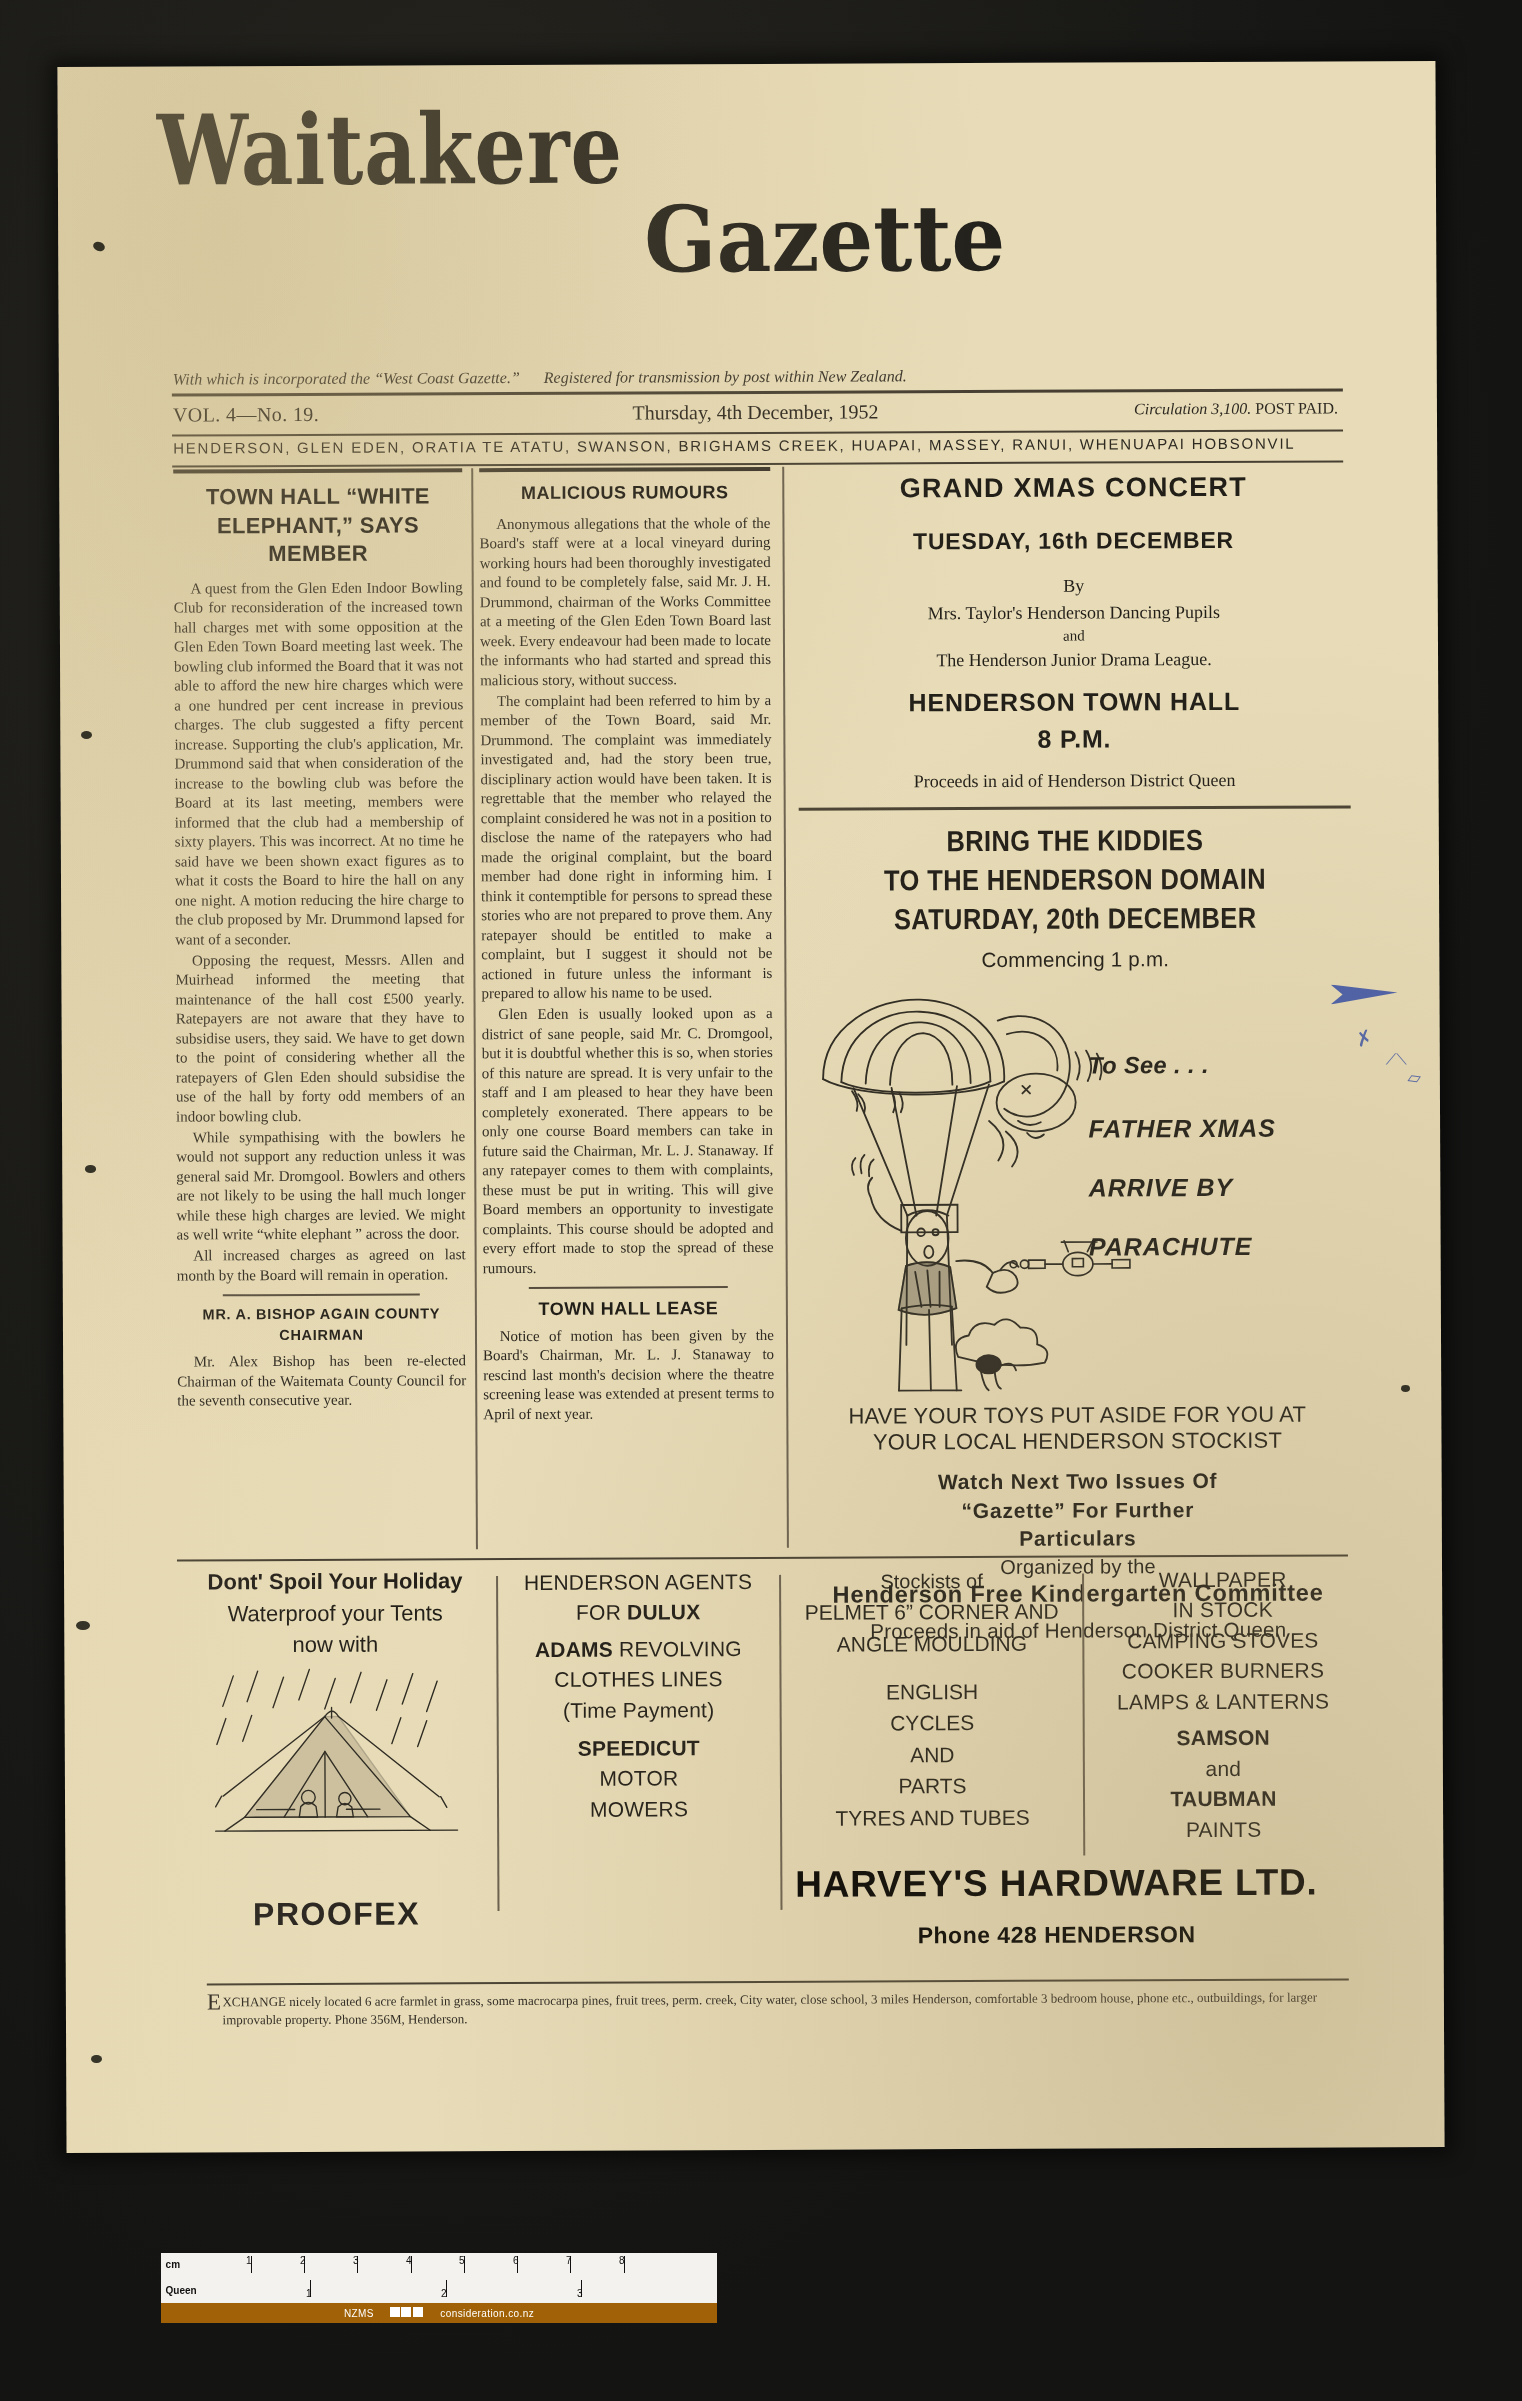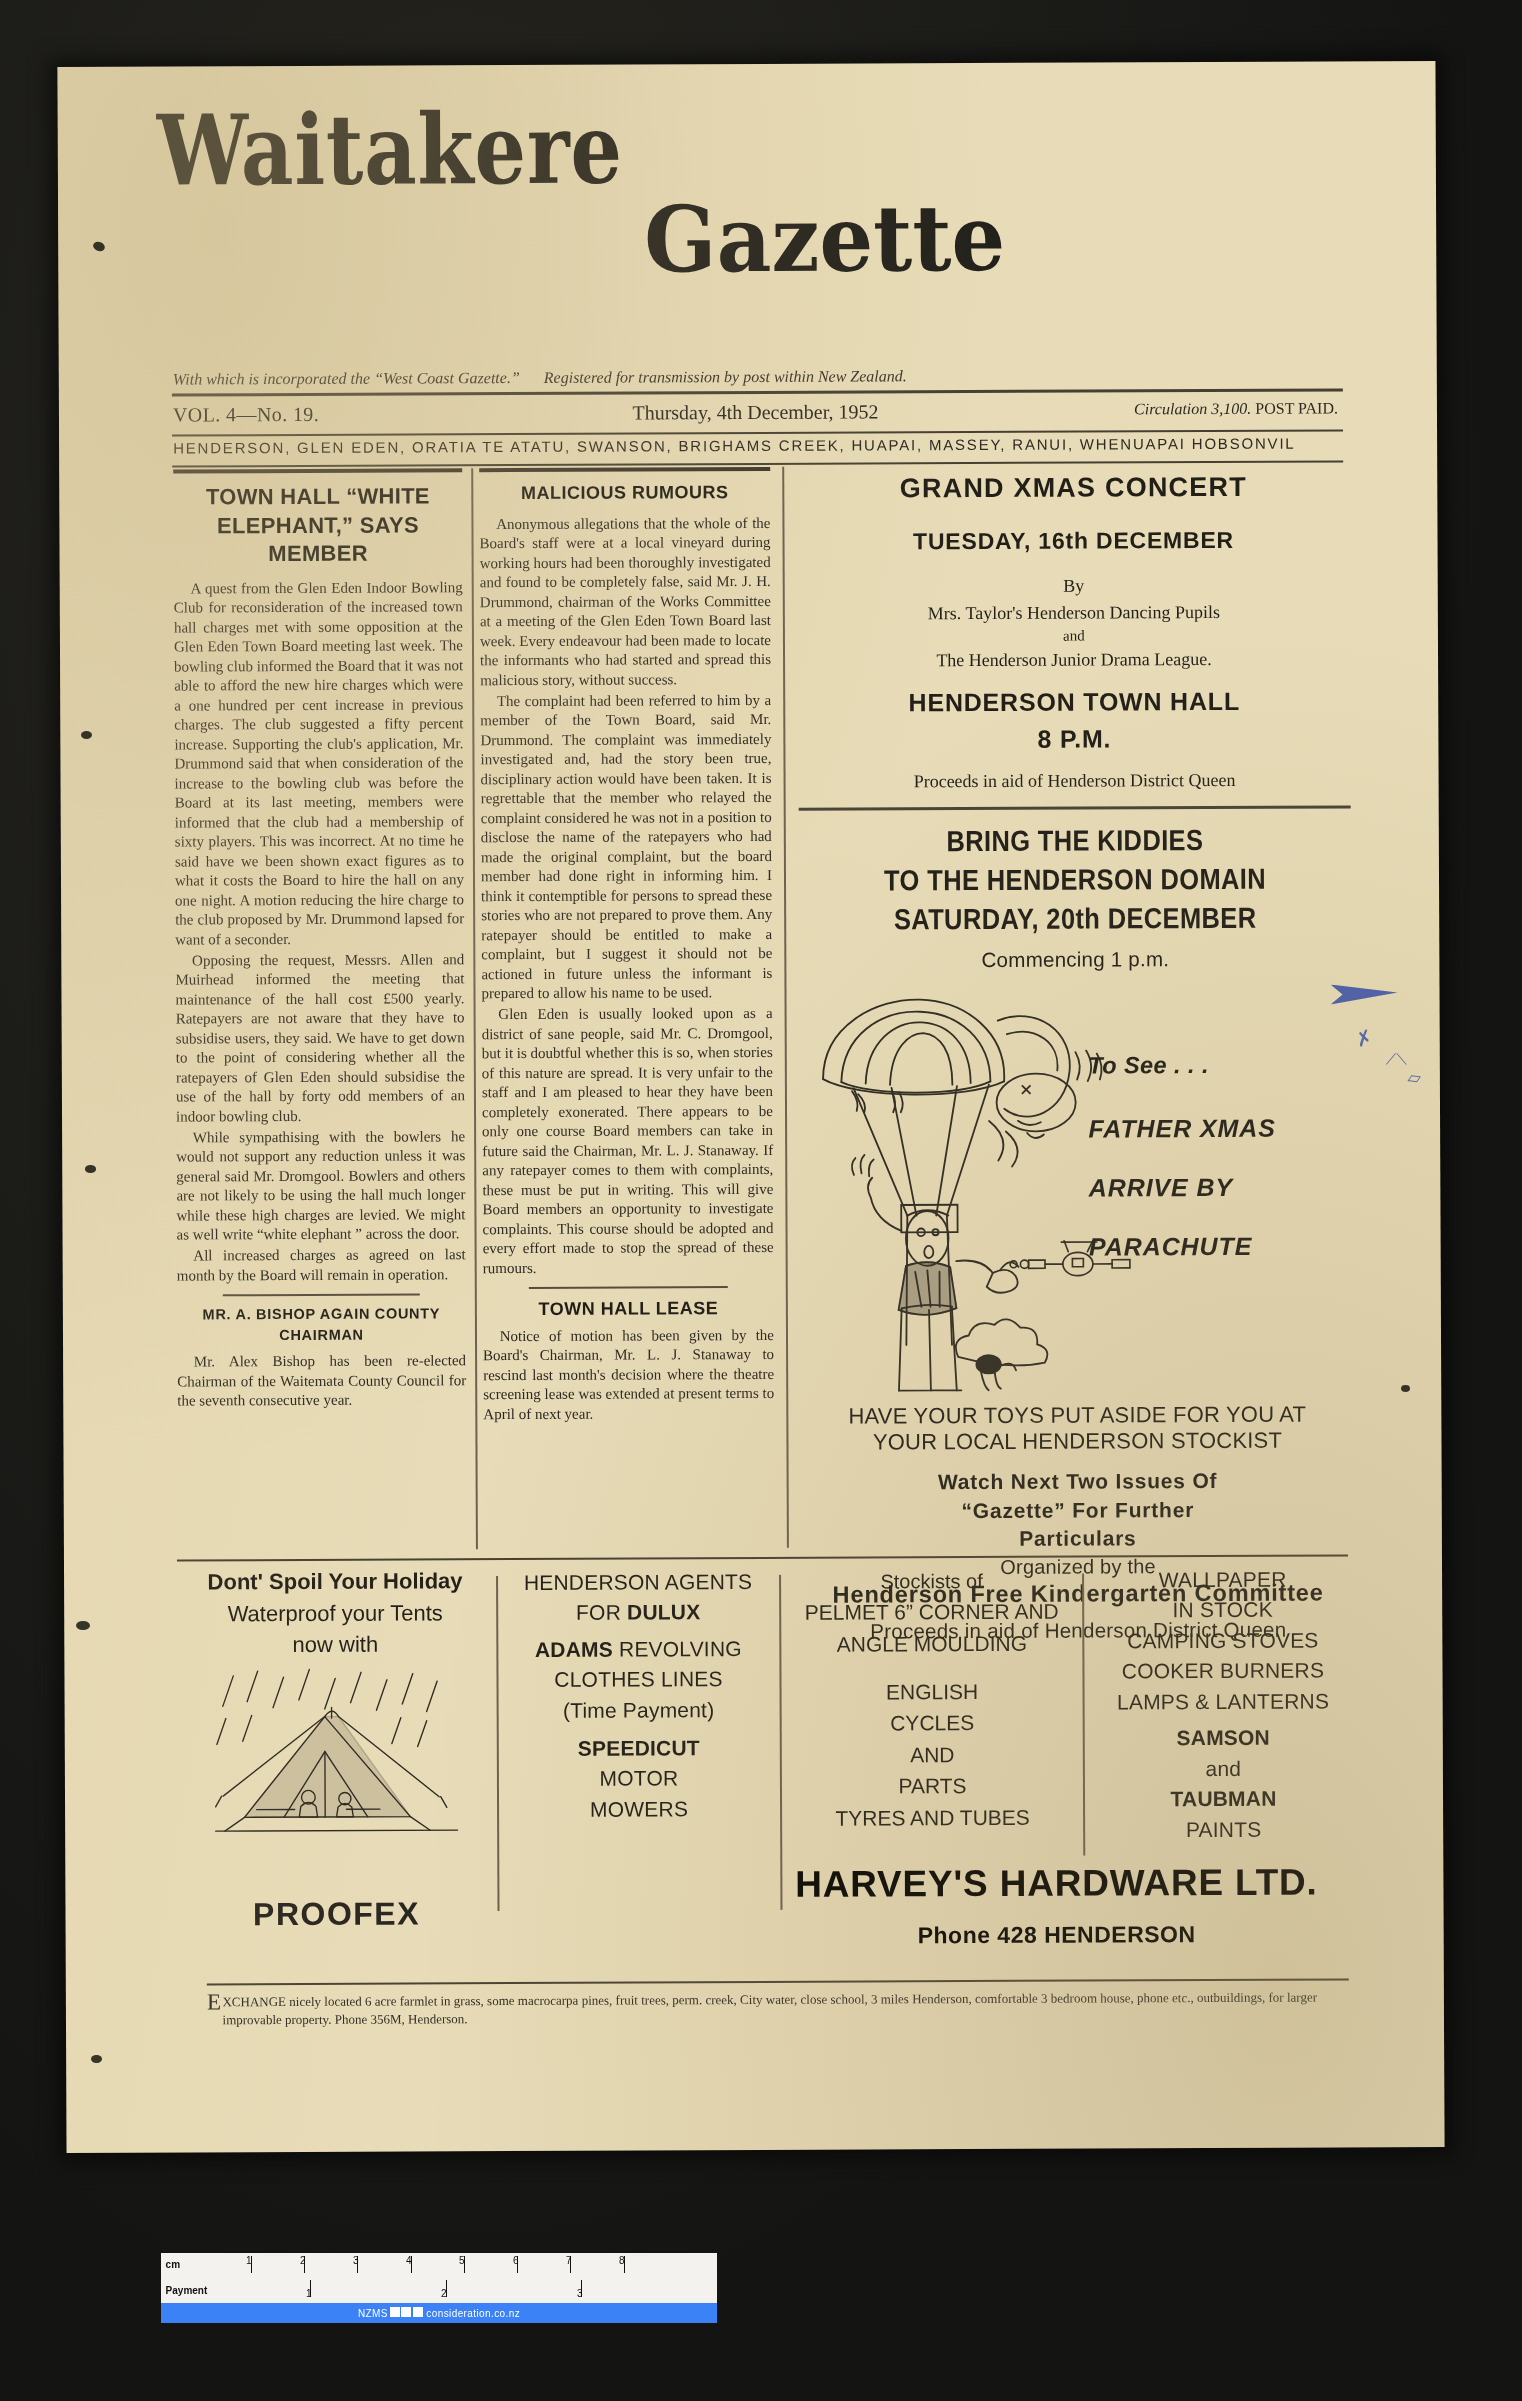--- a/index.html
+++ b/index.html
@@ -112,22 +112,22 @@
 
   
   .hole{position:absolute;border-radius:50%;background:#17160f;opacity:.85;}
 
   
   #ruler{position:absolute;left:161px;top:2253px;width:556px;height:70px;background:#f3f2ee;}
   .rrow{position:absolute;left:0;width:556px;height:23px;}
   .rlabel{position:absolute;left:4.6px;font-size:10px;font-weight:700;color:#111;}
   .tick{position:absolute;background:#111;width:1.2px;}
   .num{position:absolute;font-size:10px;color:#111;}
-  #nzms{position:absolute;left:0;top:50px;width:556px;height:20px;background:#3b82f6;
-     color:#fff;font-size:10px;display:flex;align-items:center;justify-content:center;gap:2px;letter-spacing:0.4px;}
+  #nzms{position:absolute;left:0;top:50px;width:556px;height:20px;background:#a16207;
+     color:#fff;font-size:10px;display:flex;align-items:center;justify-content:center;gap:16px;letter-spacing:0.4px;}
   #nzms .sq{display:inline-block;width:10px;height:10px;background:#fff;margin-right:1.5px;}
 </style>
 </head>
 <body>
 
 <div id="backdrop"></div>
 
 <div id="sheet">
  <div class="page">
 
@@ -427,21 +427,21 @@
     <span class="tick" style="left:303px;top:3px;height:16.7px"></span>
     <span class="num" style="left:298px;top:1.5px">5</span>
     <span class="tick" style="left:356px;top:3px;height:16.7px"></span>
     <span class="num" style="left:352px;top:1.5px">6</span>
     <span class="tick" style="left:409px;top:3px;height:16.7px"></span>
     <span class="num" style="left:405px;top:1.5px">7</span>
     <span class="tick" style="left:463px;top:3px;height:16.7px"></span>
     <span class="num" style="left:458px;top:1.5px">8</span>
   </div>
   <div class="rrow" style="top:27px">
-    <span class="rlabel" style="top:4.6px">Payment</span>
+    <span class="rlabel" style="top:4.6px">Queen</span>
     <span class="tick" style="left:149px;top:0px;height:16.7px"></span>
     <span class="num" style="left:145px;top:7.6px">1</span>
     <span class="tick" style="left:285px;top:0px;height:16.7px"></span>
     <span class="num" style="left:280px;top:7.6px">2</span>
     <span class="tick" style="left:420px;top:0px;height:16.7px"></span>
     <span class="num" style="left:416px;top:7.6px">3</span>
   </div>
   <div id="nzms">
     <span>NZMS</span>
     <span><i class="sq"></i><i class="sq"></i><i class="sq"></i></span>

